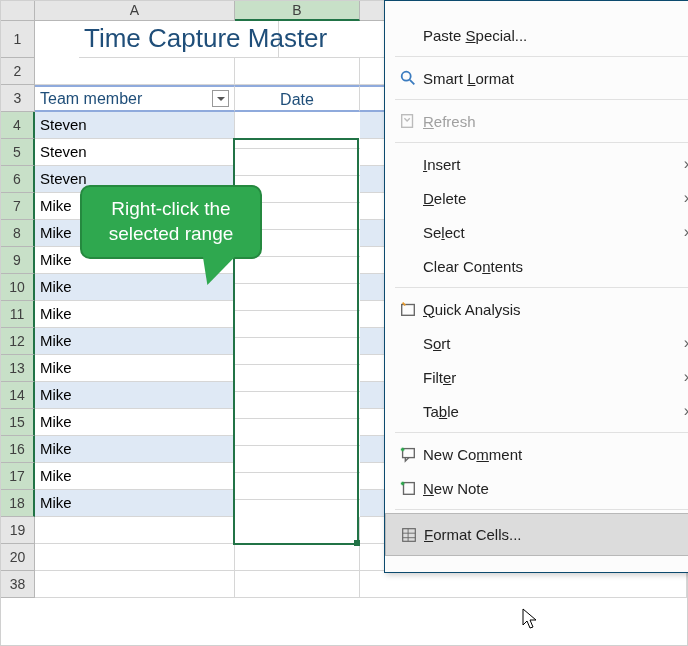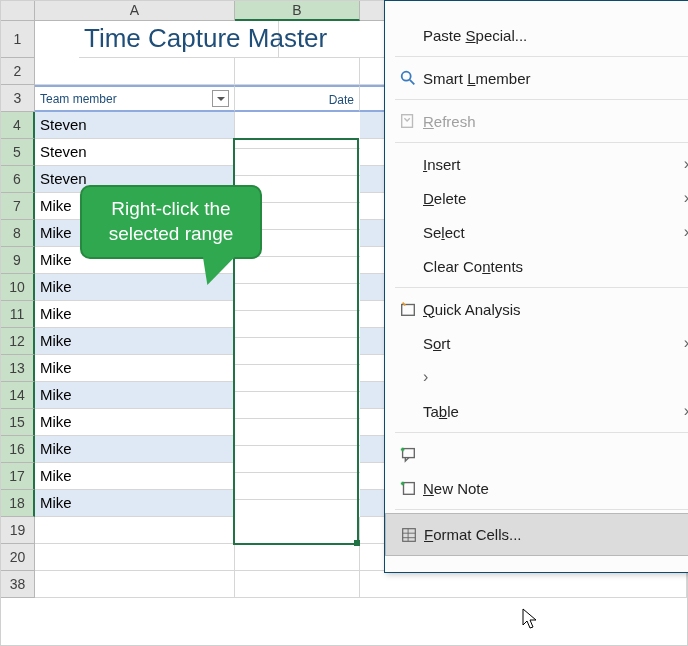--- a/index.html
+++ b/index.html
@@ -81,21 +81,21 @@
     position: relative;
     z-index: 2;
     border-right: 1px solid #d6d6d6;
     margin-left: 44px;
   }
   .title-row { height: 37px; }
   .title-row .row-header { line-height: 36px; }
   .title-row .cell { line-height: 36px; }
   .header-row .cell {
     color: #1f4e79;
-    font-size: 12px;
+    font-size: 16px;
     border-top: 2px solid #8faadc;
     border-bottom: 2px solid #8faadc;
   }
   .header-row .cell.colA {
     display: flex;
     justify-content: space-between;
     align-items: center;
   }
   .filter-btn {
     width: 17px; height: 17px;
@@ -260,21 +260,21 @@
       <div class="cell colB"></div>
       <div class="cell rest"></div>
     </div>
 
     <div class="row header-row">
       <div class="row-header">3</div>
       <div class="cell colA">
         <span>Team member</span>
         <div class="filter-btn"></div>
       </div>
-      <div class="cell colB" style="text-align:right">Date</div>
+      <div class="cell colB" style="text-align:center">Date</div>
       <div class="cell rest"></div>
     </div>
 
     <div id="data-rows">
         <div class="row sel even">
           <div class="row-header">4</div>
           <div class="cell colA band-even">Steven</div>
           <div class="cell colB">31/01/20</div>
           <div class="cell rest band-even"></div>
         </div>
@@ -397,21 +397,21 @@
     <div class="lab"><span>Paste </span><span class="ul">S</span><span>pecial...</span></div>
   </div>
   <div class="ctx-sep"></div>
   <div class="ctx-item">
     <div class="ic">
       <svg class="ic-svg" viewBox="0 0 20 20">
           <circle cx="8" cy="8" r="5" fill="none" stroke="#3a7bbf" stroke-width="2"></circle>
           <line x1="12" y1="12" x2="17" y2="17" stroke="#3a7bbf" stroke-width="2"></line>
         </svg>
     </div>
-    <div class="lab"><span>Smart </span><span class="ul">L</span><span>member</span></div>
+    <div class="lab"><span>Smart </span><span class="ul">L</span><span>ormat</span></div>
   </div>
   <div class="ctx-sep"></div>
   <div class="ctx-item disabled">
     <div class="ic">
       <svg class="ic-svg" viewBox="0 0 20 20">
           <rect x="3" y="3" width="12" height="14" fill="none" stroke="#bbb" stroke-width="1.5"></rect>
           <path d="M6 7 l3 3 l3 -3" fill="none" stroke="#bbb" stroke-width="1.5"></path>
         </svg>
     </div>
     <div class="lab"><span class="ul">R</span><span>efresh</span></div>
@@ -446,37 +446,39 @@
     </div>
     <div class="lab"><span class="ul">Q</span><span>uick Analysis</span></div>
   </div>
   <div class="ctx-item">
     <div class="ic"></div>
     <div class="lab"><span>S</span><span class="ul">o</span><span>rt</span></div>
     <div class="arrow">›</div>
   </div>
   <div class="ctx-item">
     <div class="ic"></div>
+    <div class="lab"><span>Filt</span><span class="ul">e</span><span>r</span></div>
     <div class="arrow">›</div>
   </div>
   <div class="ctx-item">
     <div class="ic"></div>
     <div class="lab"><span>Ta</span><span class="ul">b</span><span>le</span></div>
     <div class="arrow">›</div>
   </div>
   <div class="ctx-sep"></div>
   <div class="ctx-item">
     <div class="ic">
       <svg class="ic-svg" viewBox="0 0 20 20">
           <rect x="4" y="4" width="13" height="10" fill="none" stroke="#666" stroke-width="1.5"></rect>
           <path d="M7 14 l0 4 l4 -4" fill="none" stroke="#666" stroke-width="1.5"></path>
           <line x1="2" y1="5" x2="6" y2="5" stroke="#2fa84f" stroke-width="2"></line>
           <line x1="4" y1="3" x2="4" y2="7" stroke="#2fa84f" stroke-width="2"></line>
         </svg>
     </div>
+    <div class="lab"><span>New Co</span><span class="ul">m</span><span>ment</span></div>
   </div>
   <div class="ctx-item">
     <div class="ic">
       <svg class="ic-svg" viewBox="0 0 20 20">
           <rect x="5" y="4" width="12" height="13" fill="none" stroke="#666" stroke-width="1.5"></rect>
           <line x1="2" y1="5" x2="6" y2="5" stroke="#2fa84f" stroke-width="2"></line>
           <line x1="4" y1="3" x2="4" y2="7" stroke="#2fa84f" stroke-width="2"></line>
         </svg>
     </div>
     <div class="lab"><span class="ul">N</span><span>ew Note</span></div>

